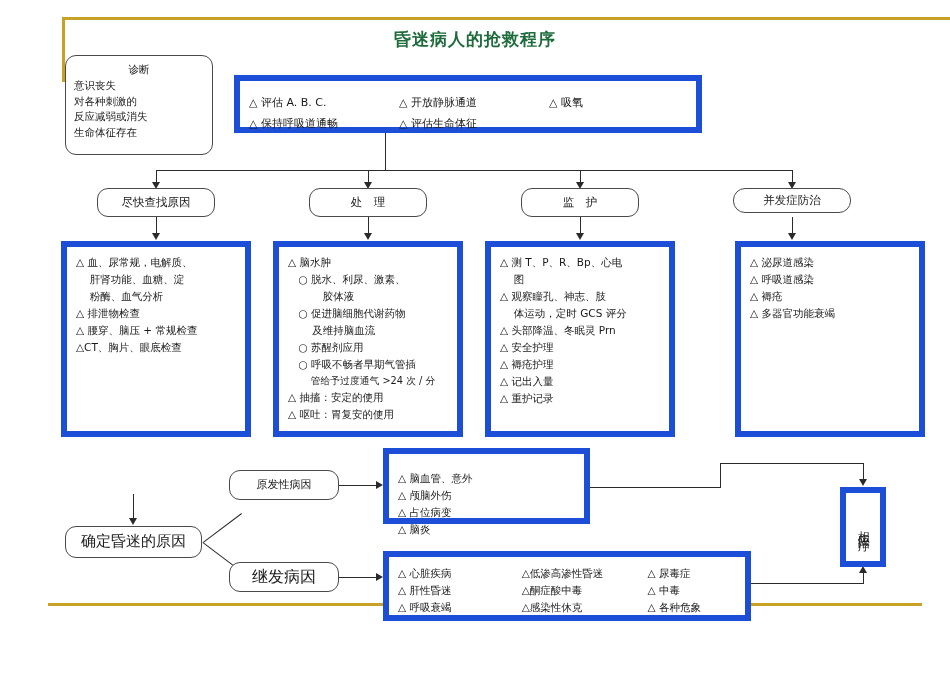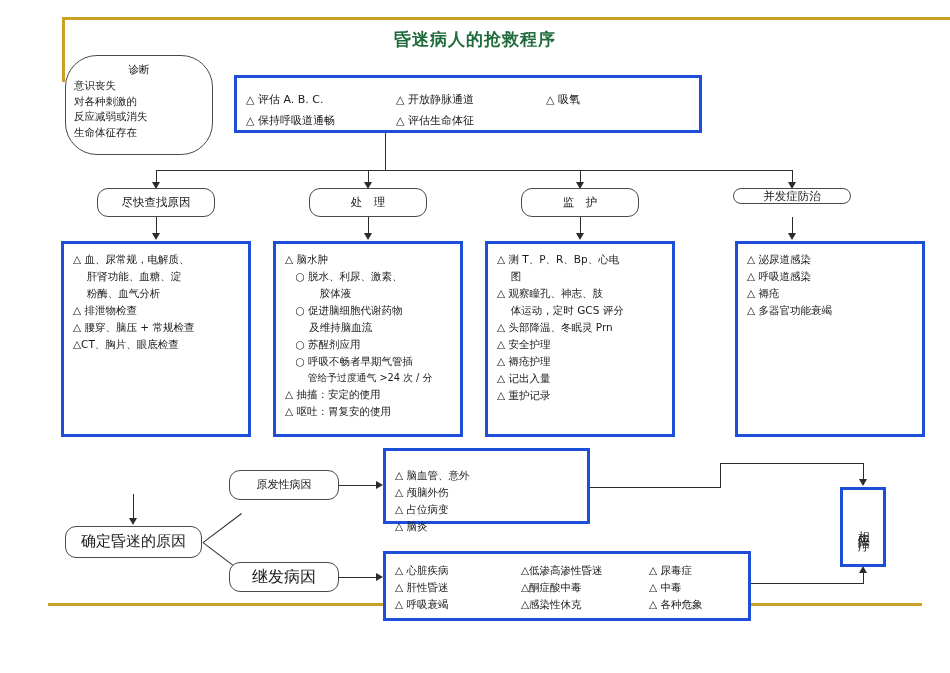--- a/index.html
+++ b/index.html
@@ -22,21 +22,21 @@
     font-family:"DejaVu Sans","Liberation Sans",sans-serif;
   }
 
   
   .box{
     position:absolute;box-sizing:border-box;background:#ffffff;
     border:1px solid #6b6b6b;
     font-size:11px;color:#1a1a1a;line-height:1.45;
   }
   .rbox{border-radius:11px;border:1px solid #4a4a4a;}
-  .sbox{border:3px solid #1d4ed8;}
+  .sbox{border:6px solid #1d4ed8;}
   .center{display:flex;align-items:center;justify-content:center;text-align:center;}
   .pad{padding:7px 9px;}
 
   .hdr{font-size:11.5px;}
 
   .diag{font-size:10.5px;line-height:1.5;padding:6px 8px;text-align:left;}
   .diag .hd{text-align:center;display:block;}
 
   .abc{font-size:11px;}
   .abc-row{display:flex;}
@@ -78,21 +78,21 @@
 <body>
 
 <div id="slide">
 
   <div class="gold-h-top"></div>
   <div class="gold-v-left"></div>
   <div class="gold-h-bottom"></div>
 
   <div class="title">昏迷病人的抢救程序</div>
 
-  <div class="box rbox diag" style="left:65px;top:55px;width:148px;height:100px;border-radius:32px;">
+  <div class="box rbox diag" style="left:65px;top:55px;width:148px;height:100px;">
     <span class="hd">诊断</span>
     <span class="hd" style="text-align:left">意识丧失</span>
     <span class="hd" style="text-align:left">对各种刺激的</span>
     <span class="hd" style="text-align:left">反应减弱或消失</span>
     <span class="hd" style="text-align:left">生命体征存在</span>
   </div>
 
   <div class="box sbox abc pad" style="left:234px;top:75px;width:468px;height:58px;">
     <div class="abc-row" style="margin-top:7px;">
       <div class="abc-c1">△ 评估 A. B. C.</div>
@@ -120,21 +120,21 @@
 
   <div class="box rbox center hdr" style="left:97px;top:188px;width:118px;height:29px;">
     <span>尽快查找原因</span>
   </div>
   <div class="box rbox center hdr" style="left:309px;top:188px;width:118px;height:29px;text-align:center;">
     <span>处　理</span>
   </div>
   <div class="box rbox center hdr" style="left:521px;top:188px;width:118px;height:29px;">
     <span>监　护</span>
   </div>
-  <div class="box rbox center hdr" style="left:733px;top:188px;width:118px;height:16px;">
+  <div class="box rbox center hdr" style="left:733px;top:188px;width:118px;height:25px;border-radius:12px;">
     <span>并发症防治</span>
   </div>
 
   <div class="ln lnv" style="left:156px;top:217px;height:17px;"></div>
   <div class="arrow-d" style="left:152px;top:233px;"></div>
   <div class="ln lnv" style="left:368px;top:217px;height:17px;"></div>
   <div class="arrow-d" style="left:364px;top:233px;"></div>
   <div class="ln lnv" style="left:580px;top:217px;height:17px;"></div>
   <div class="arrow-d" style="left:576px;top:233px;"></div>
   <div class="ln lnv" style="left:792px;top:217px;height:17px;"></div>

